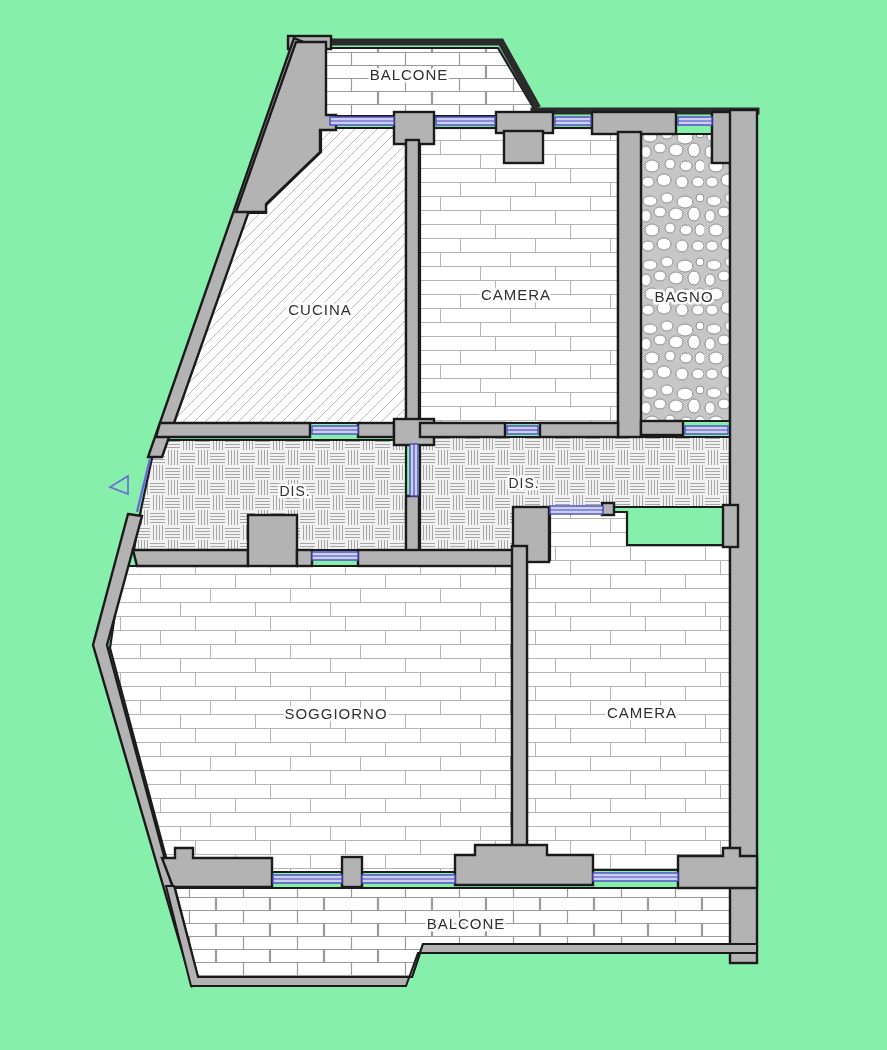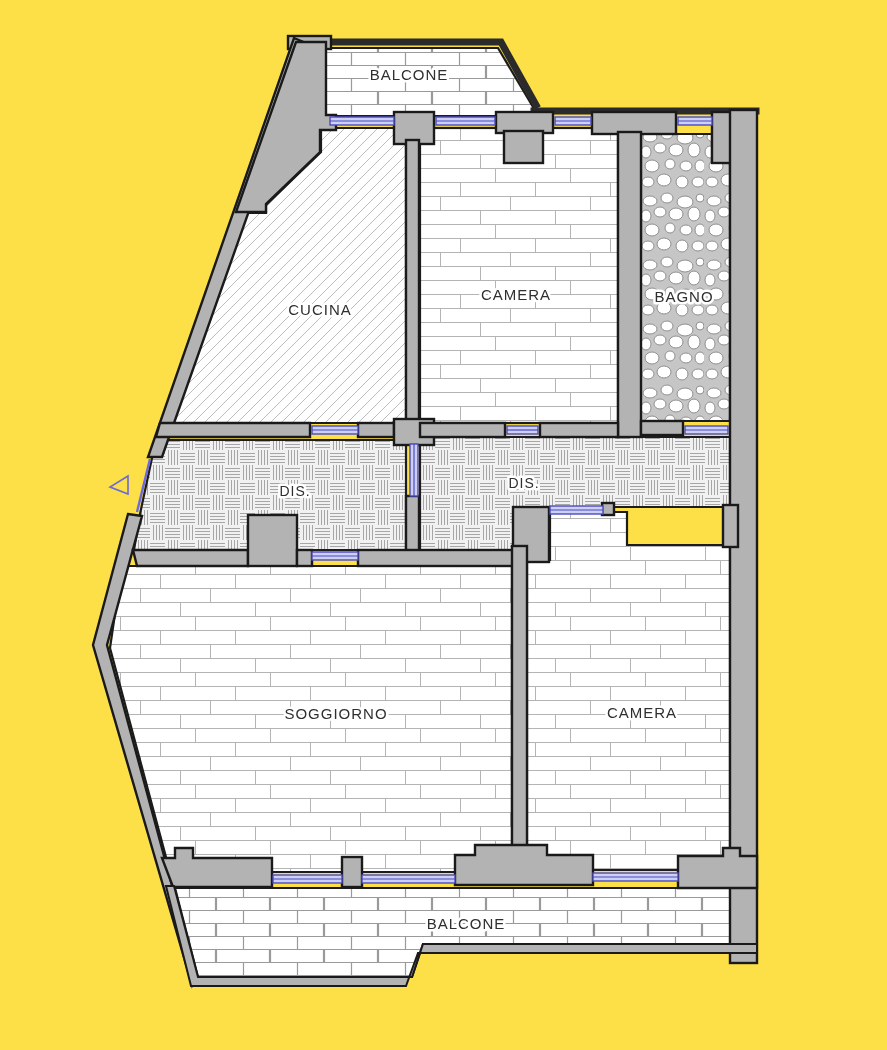--- a/index.html
+++ b/index.html
@@ -1,16 +1,16 @@
 <!DOCTYPE html>
 <html><head>
 <meta charset="utf-8">
 <style>
   html,body{margin:0;padding:0;background:#ffffff;}
-  .stage{position:relative;width:887px;height:1050px;background:#fde047;overflow:hidden;
+  .stage{position:relative;width:887px;height:1050px;background:#86efac;overflow:hidden;
          font-family:"Liberation Sans", sans-serif;}
   svg{position:absolute;left:0;top:0;}
   .wall{fill:#b3b3b3;stroke:#1a1a1a;stroke-width:2.4;stroke-linejoin:miter;}
   .wall-thin{fill:#b3b3b3;stroke:#1a1a1a;stroke-width:2;}
   .room{stroke:#1c1c1c;stroke-width:2.2;stroke-linejoin:miter;}
   .win{fill:#ccd0f4;stroke:#4b4ac0;stroke-width:1.4;}
   .winline{stroke:#4b4ac0;stroke-width:1.2;fill:none;}
   .door-blue{stroke:#6b6ad8;stroke-width:2.4;fill:none;}
   .door-arrow{stroke:#6b6ad8;stroke-width:1.6;fill:none;}
   .outer-line{stroke:#2b2b2b;stroke-width:7;fill:none;stroke-linecap:square;}

